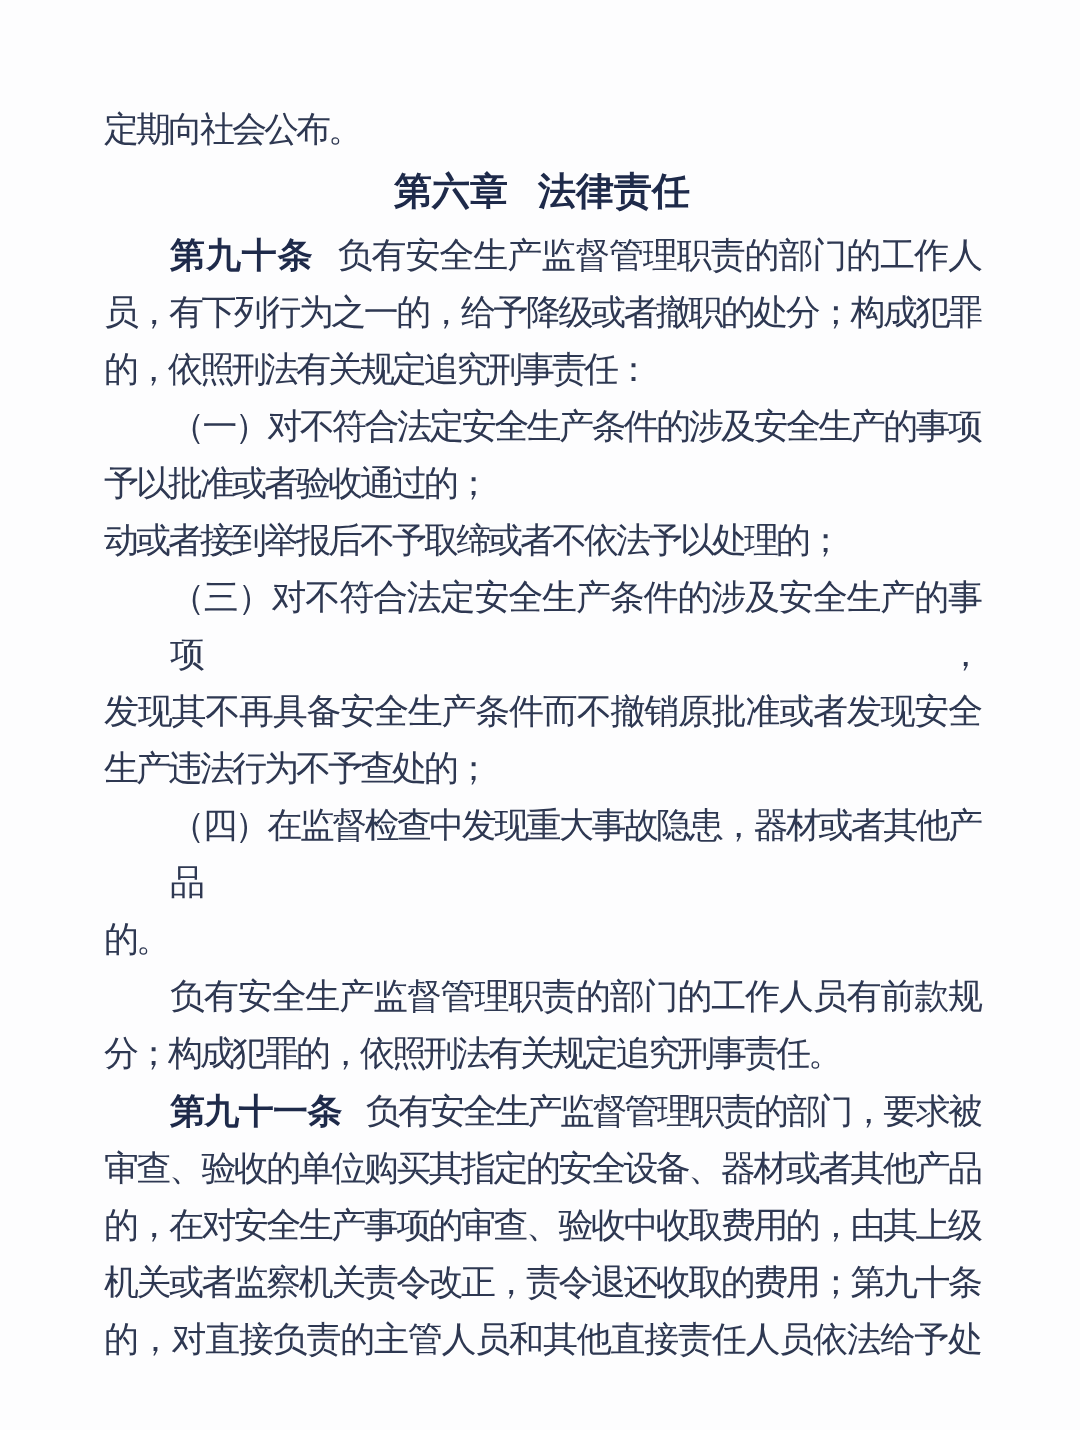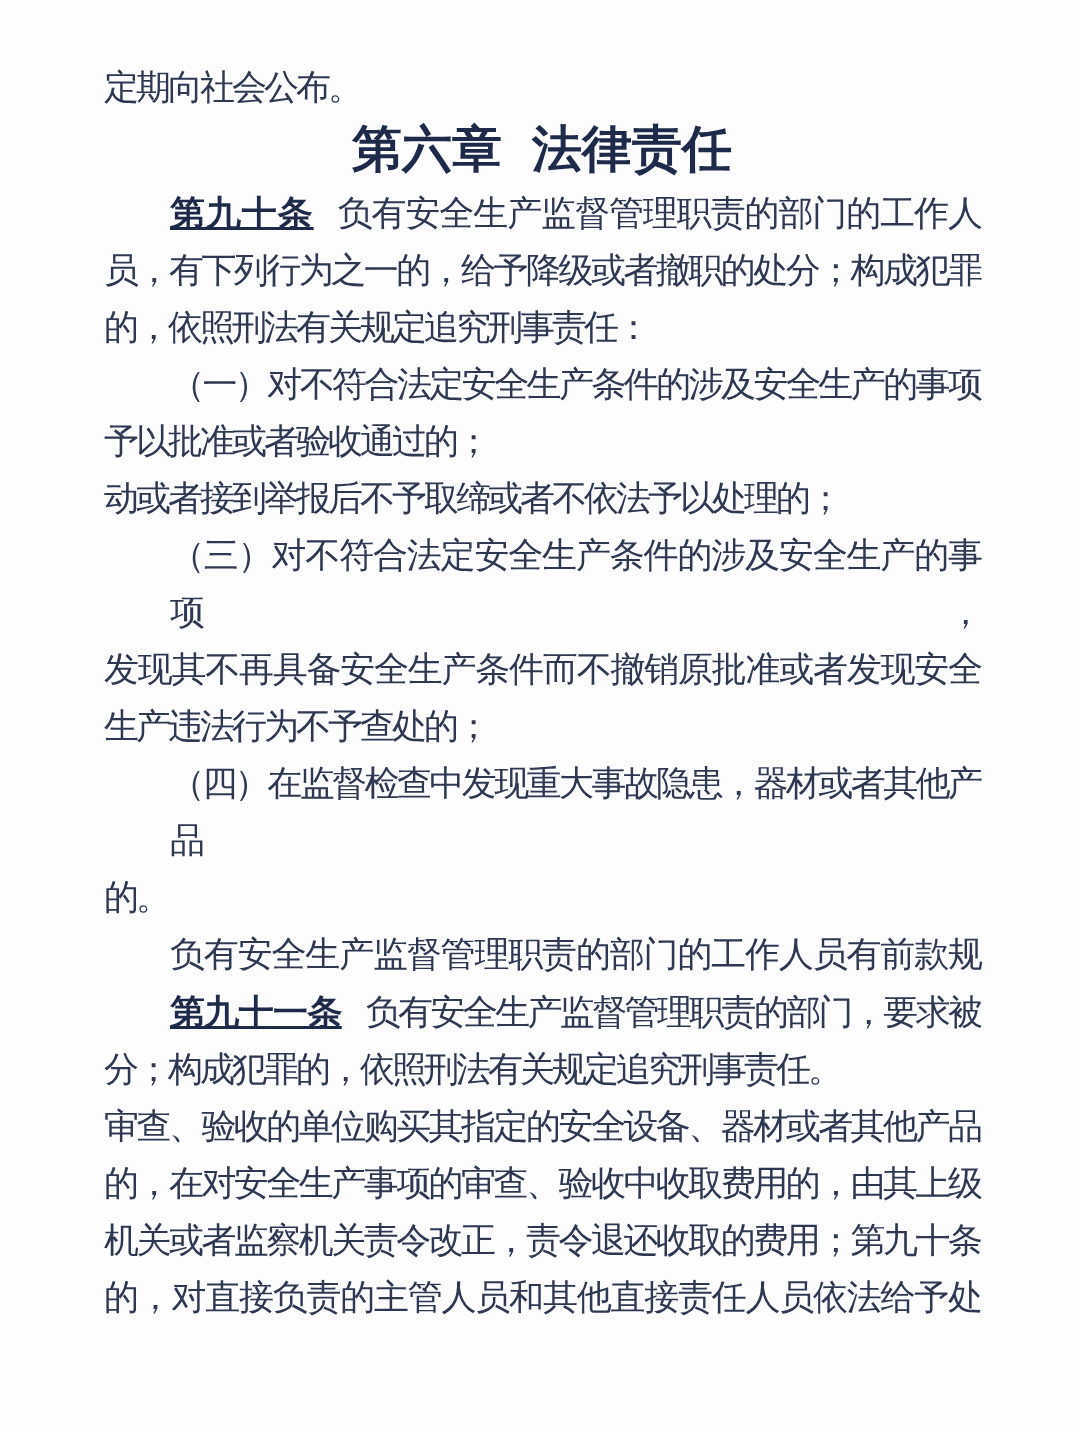--- a/index.html
+++ b/index.html
@@ -15,21 +15,21 @@
   }
   .page{
     position:relative;
     width:1080px;height:1430px;
     background:var(--page-bg);
     overflow:hidden;
     box-sizing:border-box;
   }
   .textblock{
     box-sizing:content-box;
-    padding:59px 100px 0 104px;
+    padding:101px 100px 0 104px;
     width:876px;
   }
   .line{
     font-size:35px;
     letter-spacing:-3px;
     line-height:57px;
     color:var(--ink-body);
     text-align:left;
     white-space:nowrap;
   }
@@ -40,26 +40,25 @@
   }
   .line.indent{
     padding-left:66px;
   }
   .line .lead{
     font-family:"Liberation Sans","DejaVu Sans",sans-serif;
     font-weight:700;
     color:var(--ink-bold);
     letter-spacing:-1px;
     margin-right:24px;
-    text-decoration:underline;
   }
   .line.chapter{
     font-family:"Liberation Sans","DejaVu Sans",sans-serif;
     font-weight:700;
-    font-size:50px;
+    font-size:38px;
     letter-spacing:0;
     color:var(--ink-bold);
     text-align:center;
     text-align-last:center;
     white-space:nowrap;
     margin:5px 0 6px 0;
   }
   .line.chapter .chapter-title{
     margin-left:30px;
   }
@@ -76,20 +75,20 @@
       <div class="line body"><span class="txt">的，依照刑法有关规定追究刑事责任：</span></div>
       <div class="line body indent full"><span class="txt">（一）对不符合法定安全生产条件的涉及安全生产的事项</span></div>
       <div class="line body"><span class="txt">予以批准或者验收通过的；</span></div>
       <div class="line body"><span class="txt">动或者接到举报后不予取缔或者不依法予以处理的；</span></div>
       <div class="line body indent full"><span class="txt">（三）对不符合法定安全生产条件的涉及安全生产的事项，</span></div>
       <div class="line body full"><span class="txt">发现其不再具备安全生产条件而不撤销原批准或者发现安全</span></div>
       <div class="line body"><span class="txt">生产违法行为不予查处的；</span></div>
       <div class="line body indent full"><span class="txt">（四）在监督检查中发现重大事故隐患，器材或者其他产品</span></div>
       <div class="line body"><span class="txt">的。</span></div>
       <div class="line body indent full"><span class="txt">负有安全生产监督管理职责的部门的工作人员有前款规</span></div>
+      <div class="line body"><span class="txt">分；构成犯罪的，依照刑法有关规定追究刑事责任。</span></div>
       <div class="line body indent full"><span class="lead">第九十一条</span><span class="txt">负有安全生产监督管理职责的部门，要求被</span></div>
-      <div class="line body"><span class="txt">分；构成犯罪的，依照刑法有关规定追究刑事责任。</span></div>
       <div class="line body full"><span class="txt">审查、验收的单位购买其指定的安全设备、器材或者其他产品</span></div>
       <div class="line body full"><span class="txt">的，在对安全生产事项的审查、验收中收取费用的，由其上级</span></div>
       <div class="line body full"><span class="txt">机关或者监察机关责令改正，责令退还收取的费用；第九十条</span></div>
       <div class="line body full"><span class="txt">的，对直接负责的主管人员和其他直接责任人员依法给予处</span></div>
     </section>
 </main>
 
 </body></html>

